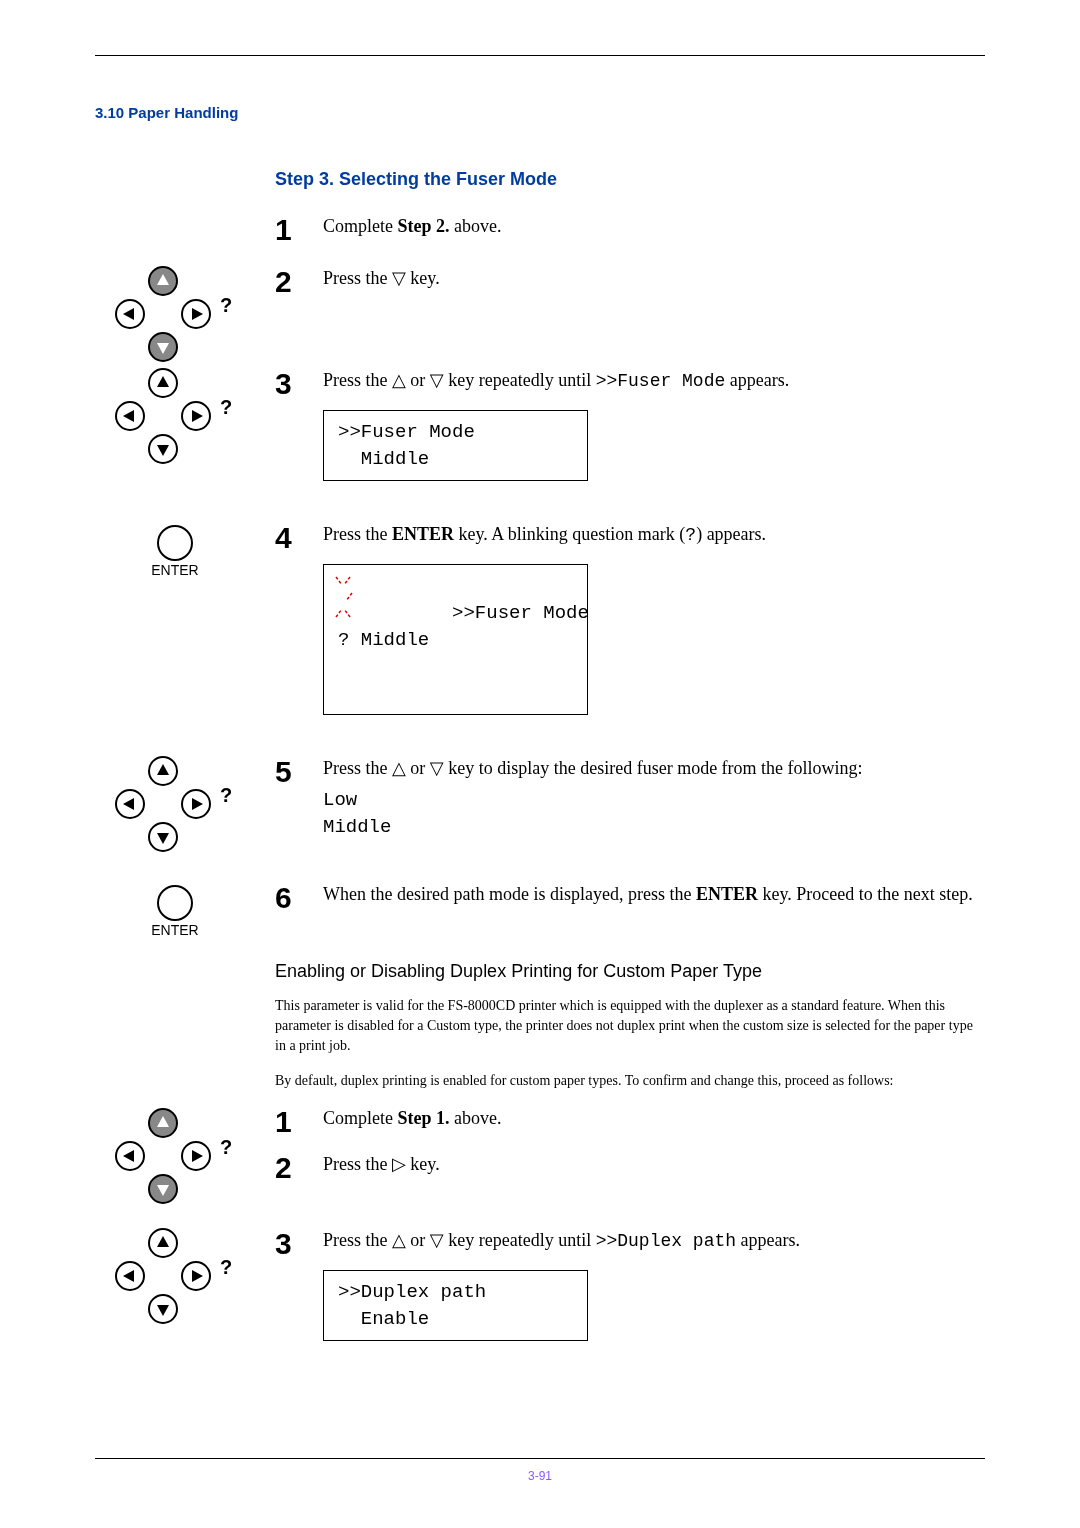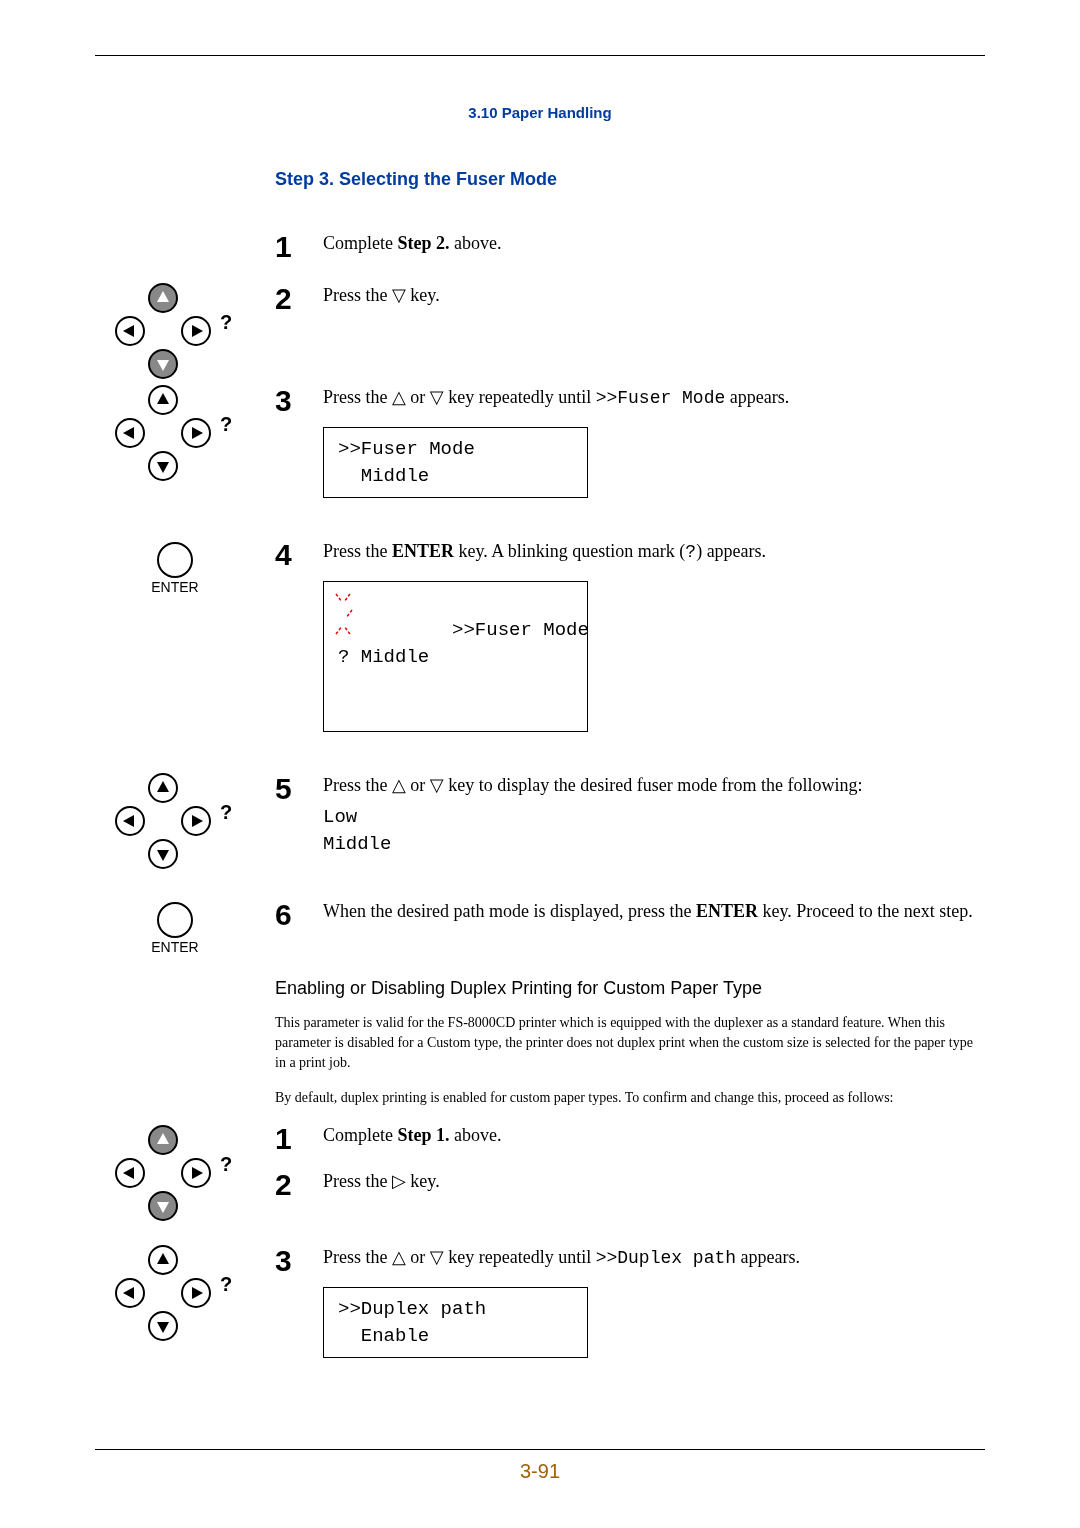--- a/index.html
+++ b/index.html
@@ -12,37 +12,37 @@
     color: #000;
   }
   .page {
     padding: 55px 95px 40px 95px;
   }
   .top-rule {
     border-top: 1px solid #000;
     margin-bottom: 6px;
   }
   .header-text {
-    text-align: center;
+    text-align: left;
     color: #003d9e;
     font-family: Arial, Helvetica, sans-serif;
     font-weight: bold;
     font-size: 15px;
     margin-bottom: 48px;
     margin-top: 48px;
   }
   .content {
     margin-left: 180px;
   }
   .section-heading {
     color: #003d9e;
     font-family: Arial, Helvetica, sans-serif;
     font-weight: bold;
     font-size: 18px;
-    margin-bottom: 40px;
+    margin-bottom: 23px;
   }
   .subheading {
     color: #000000;
     font-family: Arial, Helvetica, sans-serif;
     font-weight: normal;
     font-size: 18px;
     margin-top: 48px;
     margin-bottom: 14px;
   }
   .step-row {
@@ -109,23 +109,23 @@
     bottom: 45px;
     left: 95px;
     right: 95px;
   }
   .bottom-rule {
     border-top: 1px solid #000;
     margin-bottom: 10px;
   }
   .page-num {
     text-align: center;
-    color: #a16207;
+    color: #8b5cf6;
     font-family: Arial, sans-serif;
-    font-size: 20px;
+    font-size: 12px;
   }
 </style>
 </head>
 <body>
 
 <div class="page">
   <div class="top-rule"></div>
   <div class="header-text">3.10 Paper Handling</div>
 
   <div class="content">

